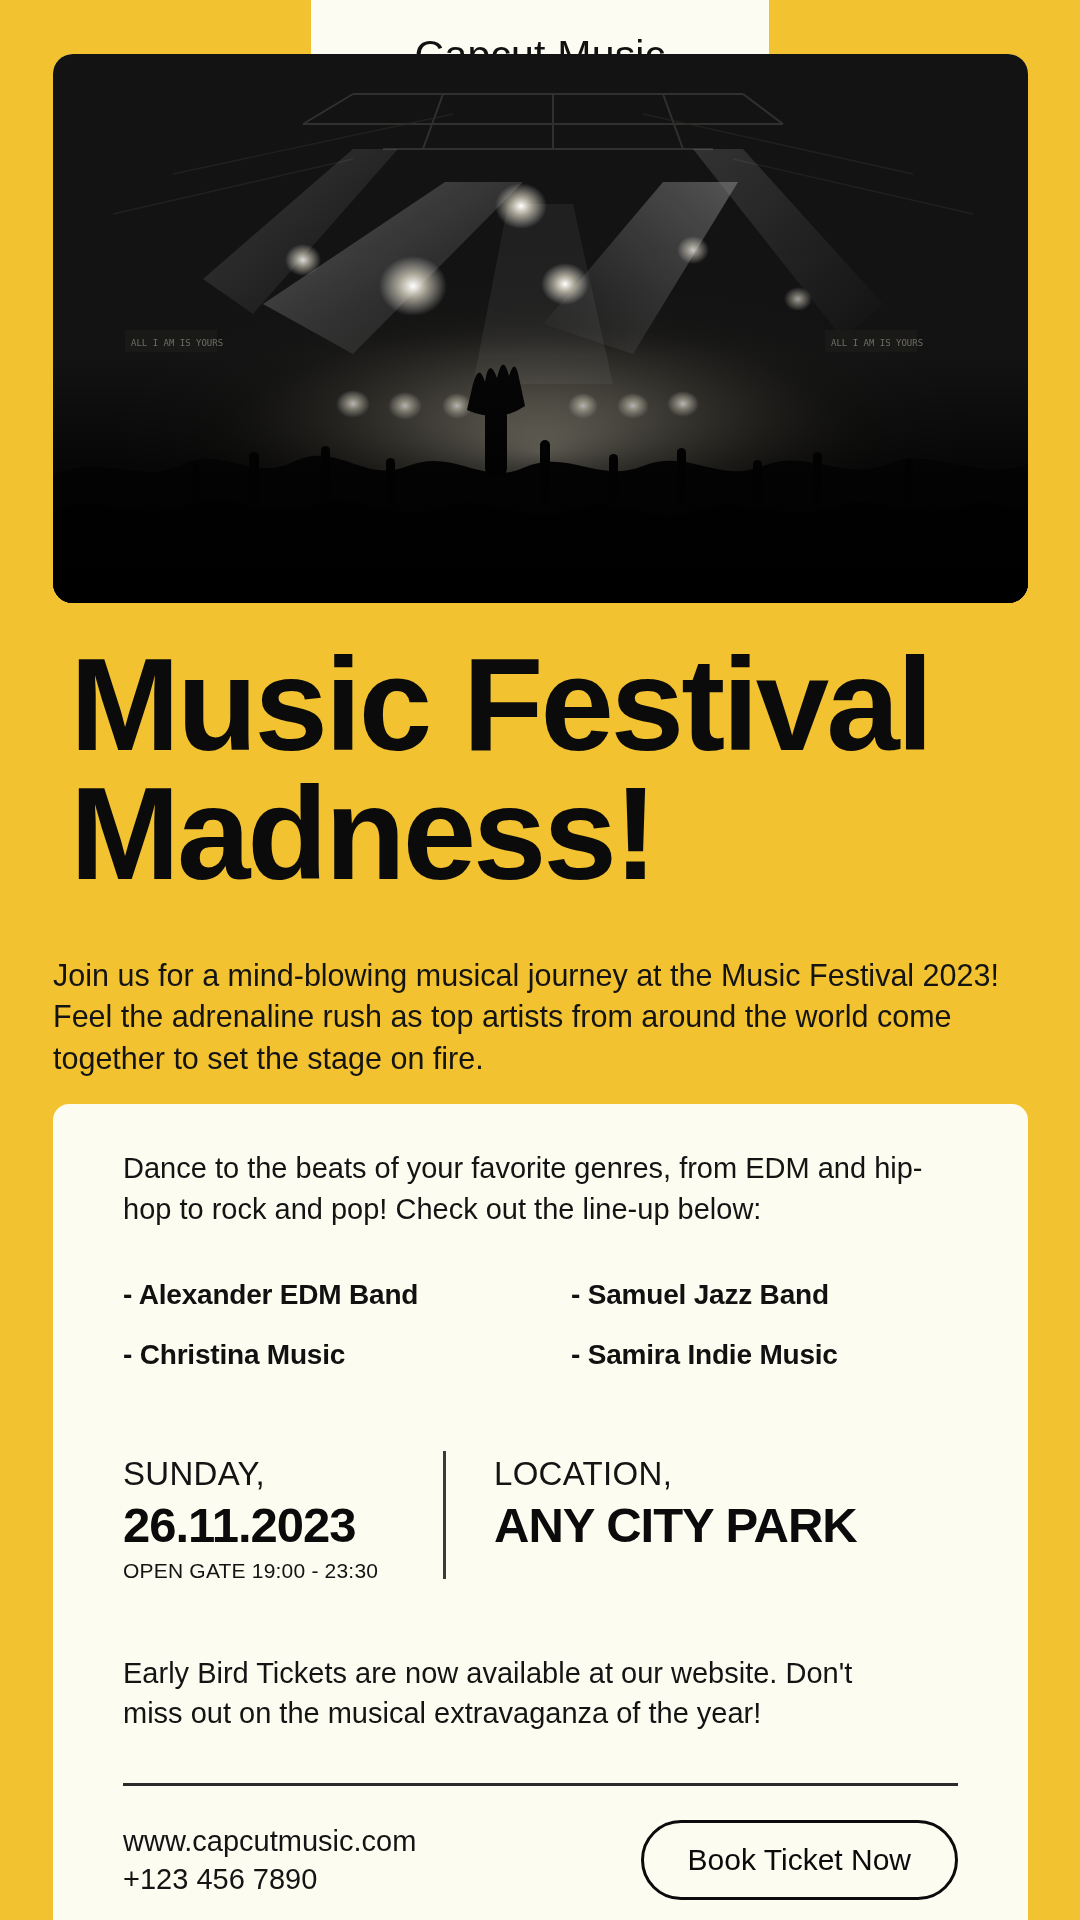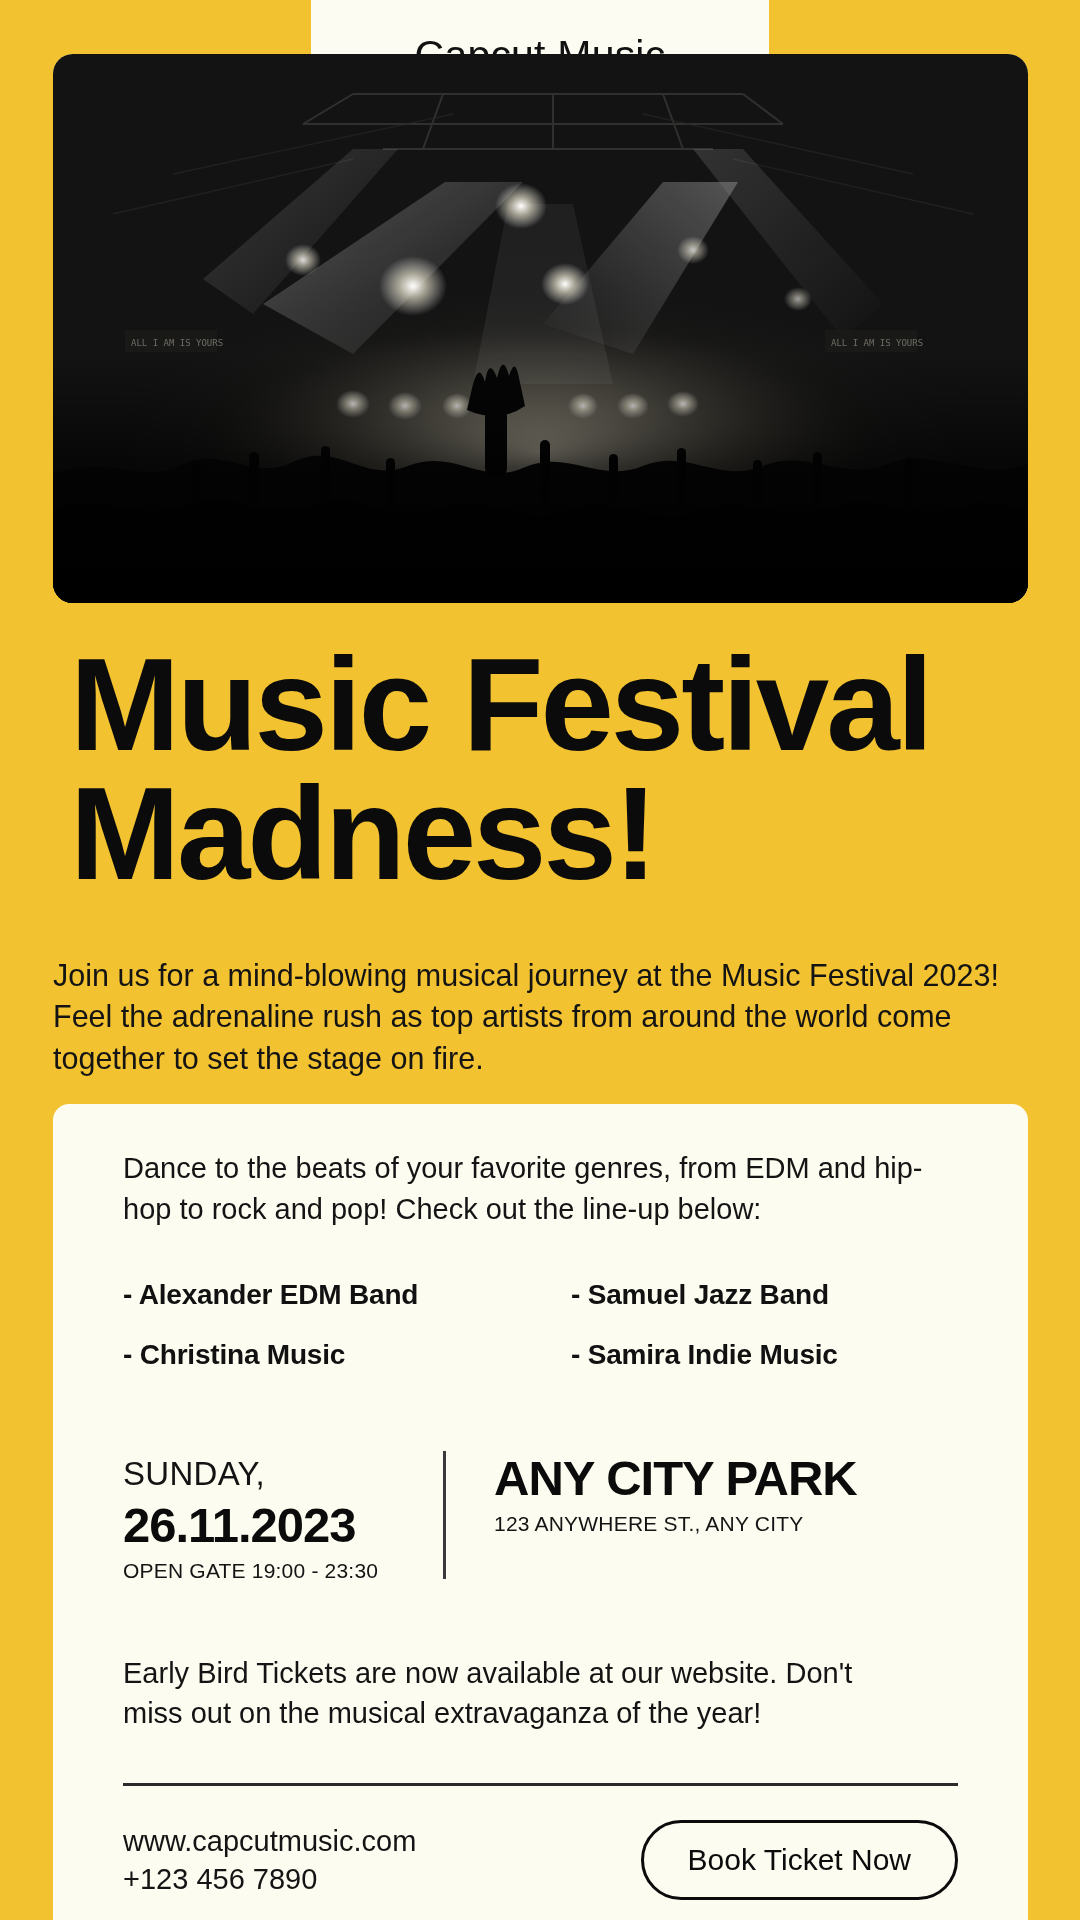--- a/index.html
+++ b/index.html
@@ -311,22 +311,22 @@
     <div class="event-block">
       <div class="event-col">
         <div class="evt-label">SUNDAY,</div>
         <div class="evt-value">26.11.2023</div>
         <div class="evt-sub">OPEN GATE 19:00 - 23:30</div>
       </div>
 
       <div class="divider-v"></div>
 
       <div class="event-col right">
+        <div class="evt-label">LOCATION,</div>
         <div class="evt-value">ANY CITY PARK</div>
-        <div class="evt-sub">123 ANYWHERE ST., ANY CITY</div>
       </div>
     </div>
 
     <p class="earlybird">Early Bird Tickets are now available at our website. Don't miss out on the musical extravaganza of the year!</p>
 
     <div class="rule"></div>
 
     <div class="footer">
       <div class="contact">
         <div>www.capcutmusic.com</div>

